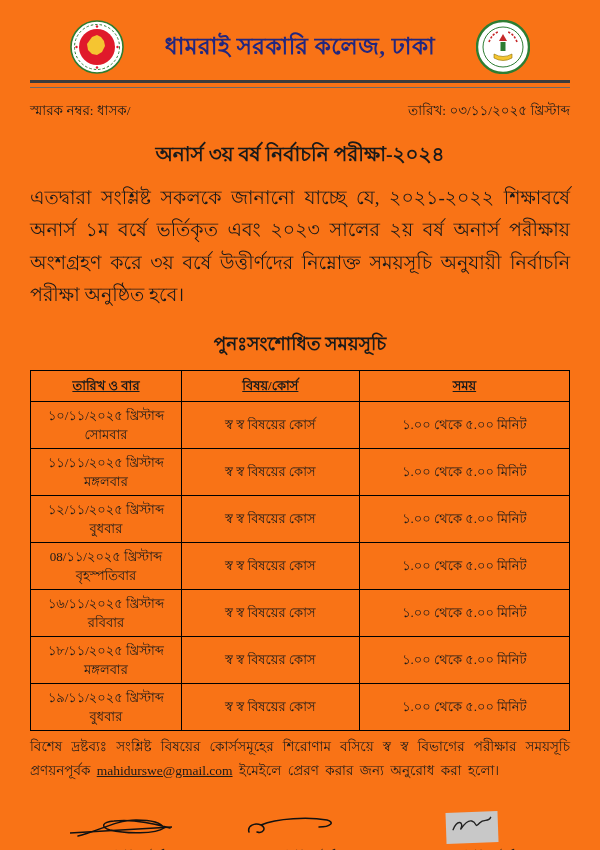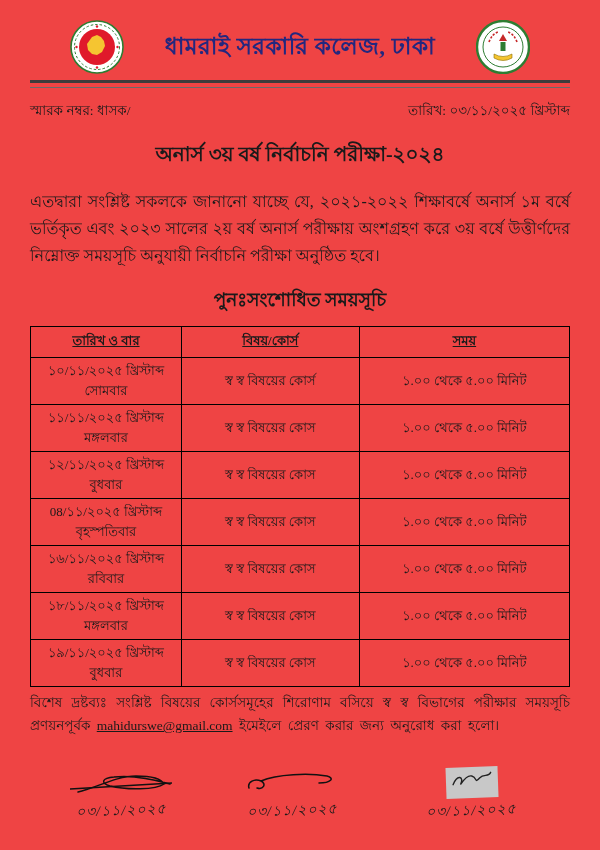--- a/index.html
+++ b/index.html
@@ -1,36 +1,36 @@
 <!DOCTYPE html>
 <html lang="bn"><head>
 <meta charset="utf-8">
 <style>
   html,body{margin:0;padding:0;background:#e8e8e8;}
   .page{
     position:relative;
     width:600px;height:850px;
     margin:0 auto;
-    background:#ef4444;
+    background:#f97316;
     box-sizing:border-box;
     padding:14px 30px 10px 30px;
     font-family:"Liberation Serif","DejaVu Serif",serif;
     color:#1a1a1a;
     overflow:hidden;
   }
   
   .header{display:flex;align-items:center;justify-content:space-between;padding:4px 40px 0 40px;height:58px;}
   .college-name{flex:1;text-align:center;font-size:23px;font-weight:bold;color:#23277f;letter-spacing:.5px;}
   .logo{width:54px;height:54px;flex:0 0 auto;}
   .rule{height:4px;border-top:3px solid #3c3c3c;border-bottom:1px solid #6a6a6a;margin-top:4px;}
   
   .memo-row{display:flex;justify-content:space-between;margin-top:12px;font-size:13.5px;}
   
   .notice-title{text-align:center;font-size:20px;font-weight:bold;margin-top:16px;}
-  .notice-body{margin-top:16px;font-size:16px;line-height:1.7;text-align:justify;}
+  .notice-body{margin-top:10px;font-size:19px;line-height:1.7;text-align:justify;}
   .schedule-heading{text-align:center;font-size:18.5px;font-weight:bold;margin-top:10px;}
   
   table.schedule{width:100%;border-collapse:collapse;margin-top:9px;table-layout:fixed;}
   table.schedule th,table.schedule td{
     border:1.4px solid #000;text-align:center;vertical-align:middle;
     font-size:13px;padding:2px 4px;font-weight:normal;
   }
   table.schedule th{height:26px;font-weight:600;text-decoration:underline;}
   table.schedule td{height:42px;line-height:1.5;}
   .col-date{width:28%;} .col-subject{width:33%;} .col-time{width:39%;}

